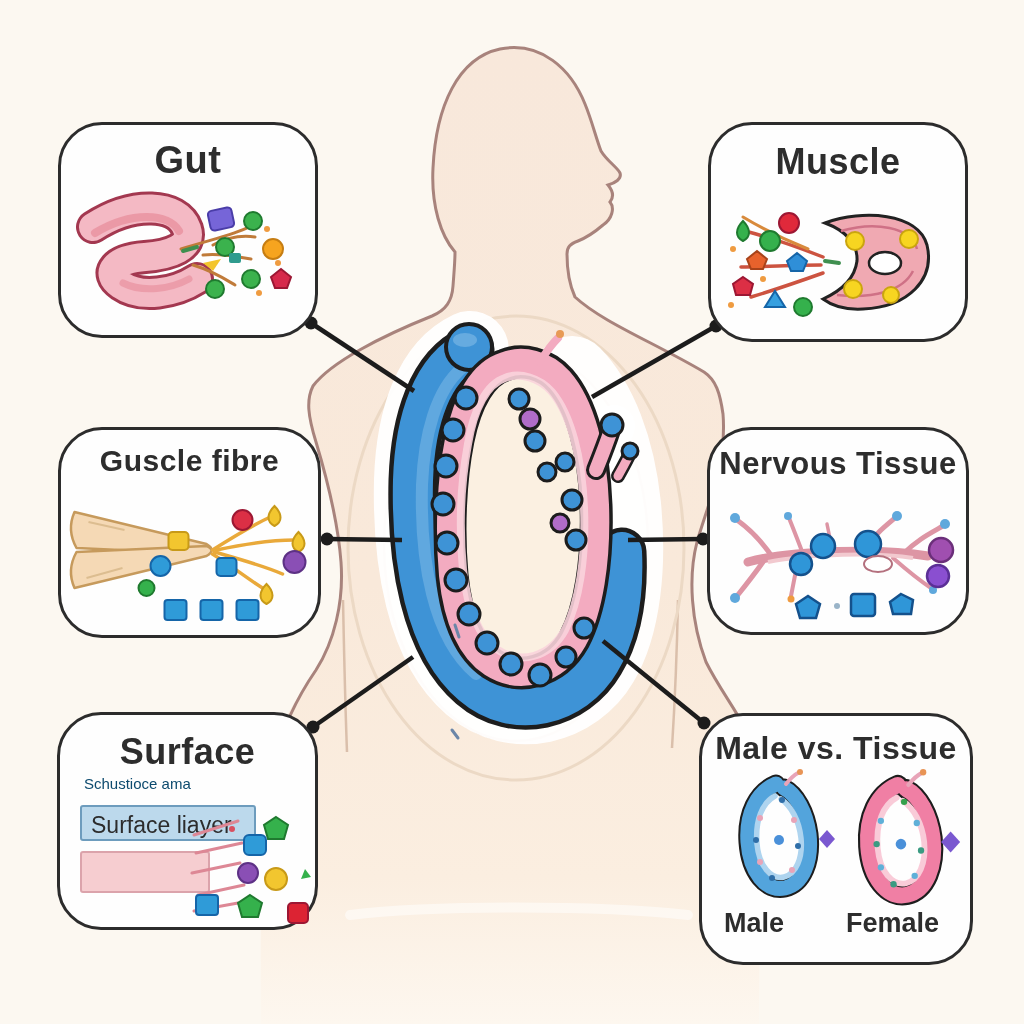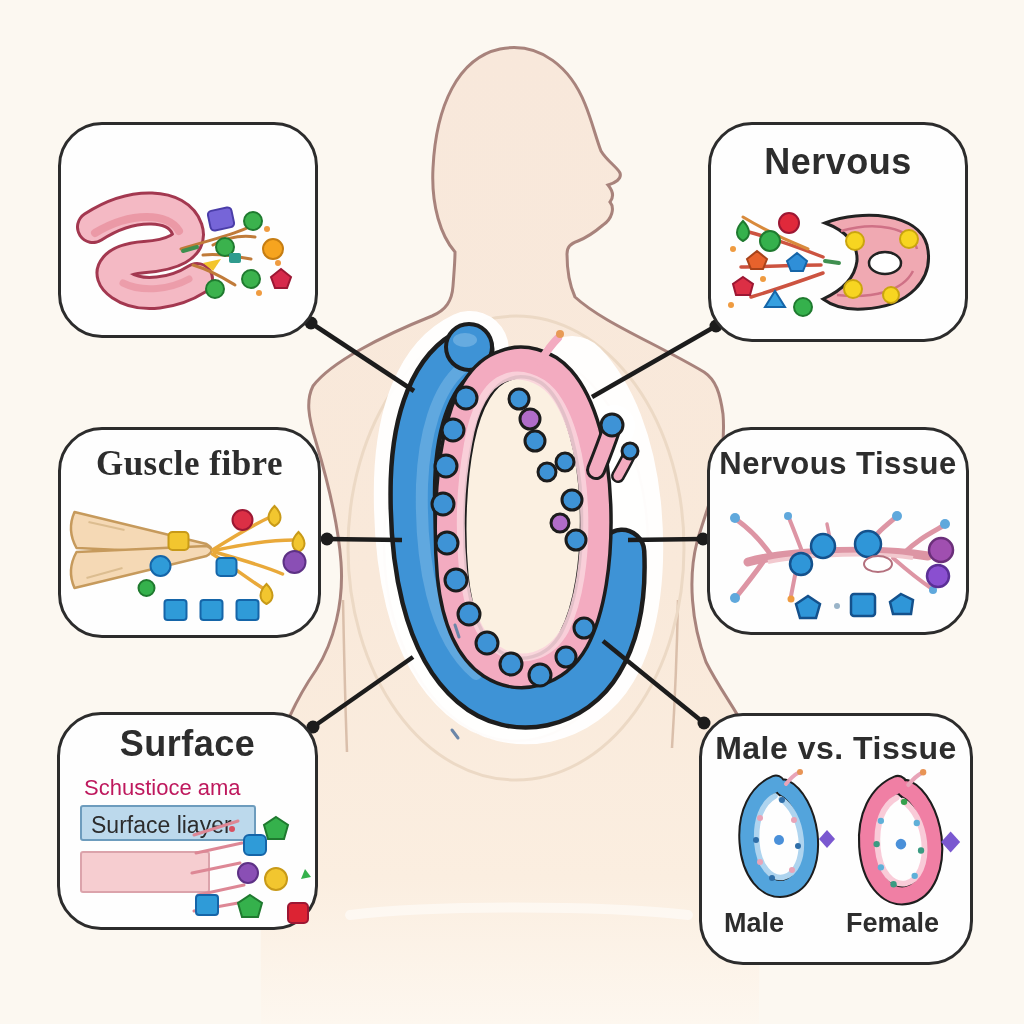--- a/index.html
+++ b/index.html
@@ -13,21 +13,21 @@
     position:absolute;background:#fefefe;border:3px solid #2c2c2c;
     border-radius:44px;z-index:2;box-sizing:border-box;
   }
   .box h2{
     margin:0;text-align:center;color:#2d2d2d;font-weight:700;
     letter-spacing:.5px;
   }
   .icon-wrap{position:absolute;left:0;right:0;}
   
   .strata-text{
-    position:absolute;left:24px;top:60px;font-size:22px;color:#be185d;
+    position:absolute;left:24px;top:60px;font-size:15px;color:#0c4a6e;
     font-weight:400;white-space:nowrap;z-index:2;
   }
   .layer-blue{
     position:absolute;left:20px;top:90px;width:176px;height:36px;
     background:#bcd9ec;border:2px solid #6d9cbd;border-radius:3px;
     font-size:23px;color:#2c2c2c;line-height:36px;padding-left:9px;
     box-sizing:border-box;white-space:nowrap;z-index:2;
   }
   .layer-pink{
     position:absolute;left:20px;top:136px;width:126px;height:38px;
@@ -161,20 +161,21 @@
       <circle cx="311" cy="323" r="6.5"></circle>
         <circle cx="716" cy="326" r="6.5"></circle>
       <circle cx="327" cy="539" r="6.5"></circle>
         <circle cx="703" cy="539" r="6.5"></circle>
       <circle cx="313" cy="727" r="6.5"></circle>
         <circle cx="704" cy="723" r="6.5"></circle>
     </g>
   </svg>
 
   <div class="box" style="left:58px;top:122px;width:260px;height:216px;">
+    <h2 style="font-size:38px;padding-top:14px;">Gut</h2>
     <div class="icon-wrap" style="top:62px;">
       <svg width="254" height="150" viewBox="0 0 250 150">
         <g stroke-linecap="round" fill="none">
           <path stroke="#a33850" stroke-width="34" d="M 30,40 C 70,14 115,16 124,42 C 130,60 108,68 82,70 C 52,72 40,86 58,98 C 78,112 112,106 134,92"></path>
           <path stroke="#f4b9c4" stroke-width="28" d="M 30,40 C 70,14 115,16 124,42 C 130,60 108,68 82,70 C 52,72 40,86 58,98 C 78,112 112,106 134,92"></path>
           <path stroke="#e8919f" stroke-width="8" opacity="0.8" d="M 32,46 C 68,24 106,26 116,44"></path>
           <path stroke="#e8919f" stroke-width="7" opacity="0.7" d="M 60,96 C 80,106 108,102 126,92"></path>
         </g>
         <g stroke="#c07b3a" stroke-width="3" fill="none" stroke-linecap="round">
           <path d="M 118,62 C 150,52 170,48 186,40"></path>
@@ -195,21 +196,21 @@
           <path d="M 140,76 L 158,72 L 150,84 Z" fill="#f3c52d"></path>
           <circle cx="204" cy="42" r="3" fill="#ef9b40"></circle>
             <circle cx="215" cy="76" r="3" fill="#ef9b40"></circle>
           <circle cx="196" cy="106" r="3" fill="#ef9b40"></circle>
         </g>
       </svg>
     </div>
   </div>
 
   <div class="box" style="left:708px;top:122px;width:260px;height:220px;">
-    <h2 style="font-size:36px;padding-top:16px;">Nervous</h2>
+    <h2 style="font-size:36px;padding-top:16px;">Muscle</h2>
     <div class="icon-wrap" style="top:62px;">
       <svg width="254" height="152" viewBox="0 0 250 152">
         <path d="M 112,36 C 150,22 205,26 214,58 C 222,92 196,120 150,122 C 132,123 118,118 110,112
                  C 132,102 142,90 144,74 C 145,58 134,44 112,36 Z" fill="#f0a9b2" stroke="#222222" stroke-width="3"></path>
         <path d="M 128,44 C 162,34 198,40 204,62" fill="none" stroke="#cf7186" stroke-width="2.5"></path>
         <path d="M 124,108 C 160,112 190,104 200,84" fill="none" stroke="#cf7186" stroke-width="2.5"></path>
         <ellipse cx="172" cy="76" rx="16" ry="11" fill="#ffffff" stroke="#222222" stroke-width="2.5"></ellipse>
         <g fill="#f7d521" stroke="#caa50f" stroke-width="2">
           <circle cx="142" cy="54" r="9"></circle>
             <circle cx="196" cy="52" r="9"></circle>
@@ -234,21 +235,21 @@
           <circle cx="90" cy="120" r="9" fill="#35b14c" stroke="#1f7a2f" stroke-width="2"></circle>
           <circle cx="20" cy="62" r="3" fill="#ef9b40"></circle>
             <circle cx="50" cy="92" r="3" fill="#ef9b40"></circle>
           <circle cx="18" cy="118" r="3" fill="#ef9b40"></circle>
         </g>
       </svg>
     </div>
   </div>
 
   <div class="box" style="left:58px;top:427px;width:263px;height:211px;">
-    <h2 style="font-size:35px;padding-top:14px;font-family:Liberation Serif, serif;">Guscle fibre</h2>
+    <h2 style="font-size:30px;padding-top:14px;">Guscle fibre</h2>
     <div class="icon-wrap" style="top:58px;">
       <svg width="257" height="146" viewBox="0 0 250 146">
         <g fill="#f5d9b5" stroke="#c69a5c" stroke-width="2.5" stroke-linejoin="round">
           <path d="M 10,24 L 142,56 Q 152,62 142,66 L 12,60 Q 2,42 10,24 Z"></path>
           <path d="M 10,100 L 142,68 Q 152,62 142,58 L 12,64 Q 2,82 10,100 Z"></path>
         </g>
         <path d="M 24,34 L 60,42 M 22,90 L 58,80" stroke="#dcbd90" stroke-width="2" fill="none"></path>
         <g stroke="#e9a93a" stroke-width="3.5" fill="none" stroke-linecap="round">
           <path d="M 148,62 C 170,48 190,36 208,28"></path>
           <path d="M 152,62 C 180,56 210,52 230,52"></path>
@@ -310,21 +311,21 @@
           <path d="M 95,104 L 107,112 L 103,126 L 87,126 L 83,112 Z" fill="#2f96d8" stroke="#14518c" stroke-width="2.5"></path>
           <rect x="138" y="102" width="24" height="22" rx="3" fill="#2f96d8" stroke="#14518c" stroke-width="2.5"></rect>
           <path d="M 188,102 L 200,108 L 198,122 L 180,122 L 177,110 Z" fill="#2f96d8" stroke="#14518c" stroke-width="2.5"></path>
           <circle cx="124" cy="114" r="3" fill="#9ab4c8"></circle>
         </g>
       </svg>
     </div>
   </div>
 
   <div class="box" style="left:57px;top:712px;width:261px;height:218px;">
-    <h2 style="font-size:36px;padding-top:8px;">Surface</h2>
+    <h2 style="font-size:36px;padding-top:16px;">Surface</h2>
     <div class="strata-text">Schustioce ama</div>
     <div class="layer-blue">Surface liayer</div>
     <div class="layer-pink"></div>
     <svg class="cluster-svg" width="127" height="150" viewBox="0 0 127 150">
       <g stroke="#dd8795" stroke-width="3" stroke-linecap="round">
         <path d="M 6,58 L 50,44"></path>
           <path d="M 8,76 L 54,66"></path>
         <path d="M 4,96 L 52,86"></path>
           <path d="M 10,118 L 56,108"></path>
         <path d="M 6,134 L 50,126"></path>

